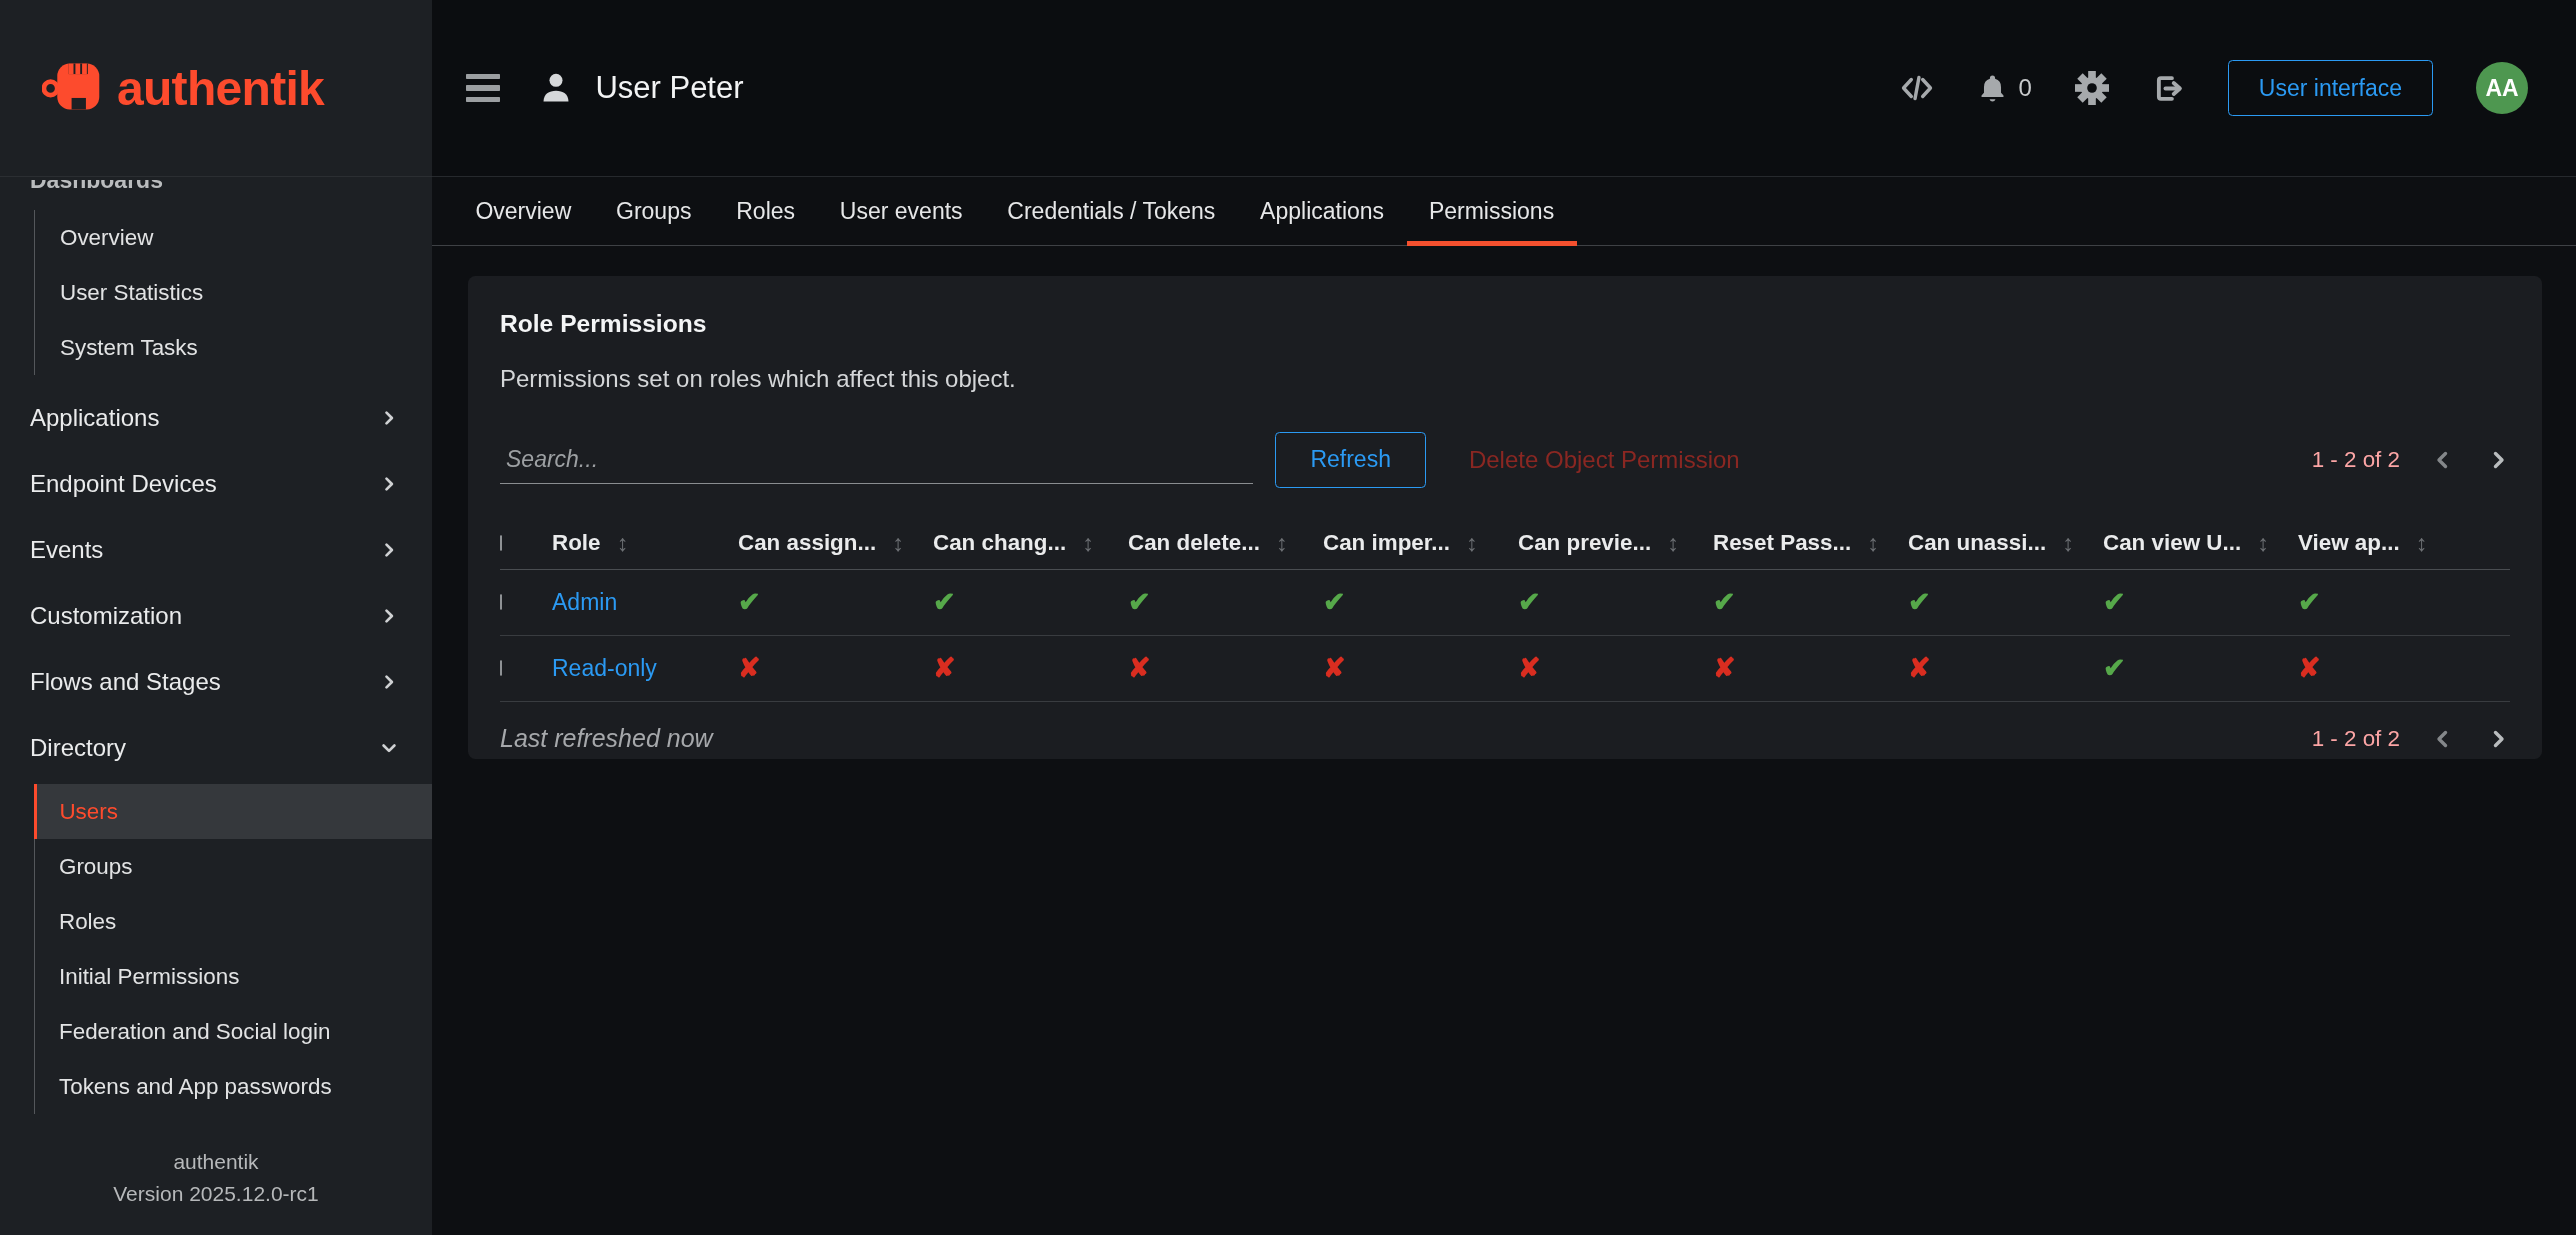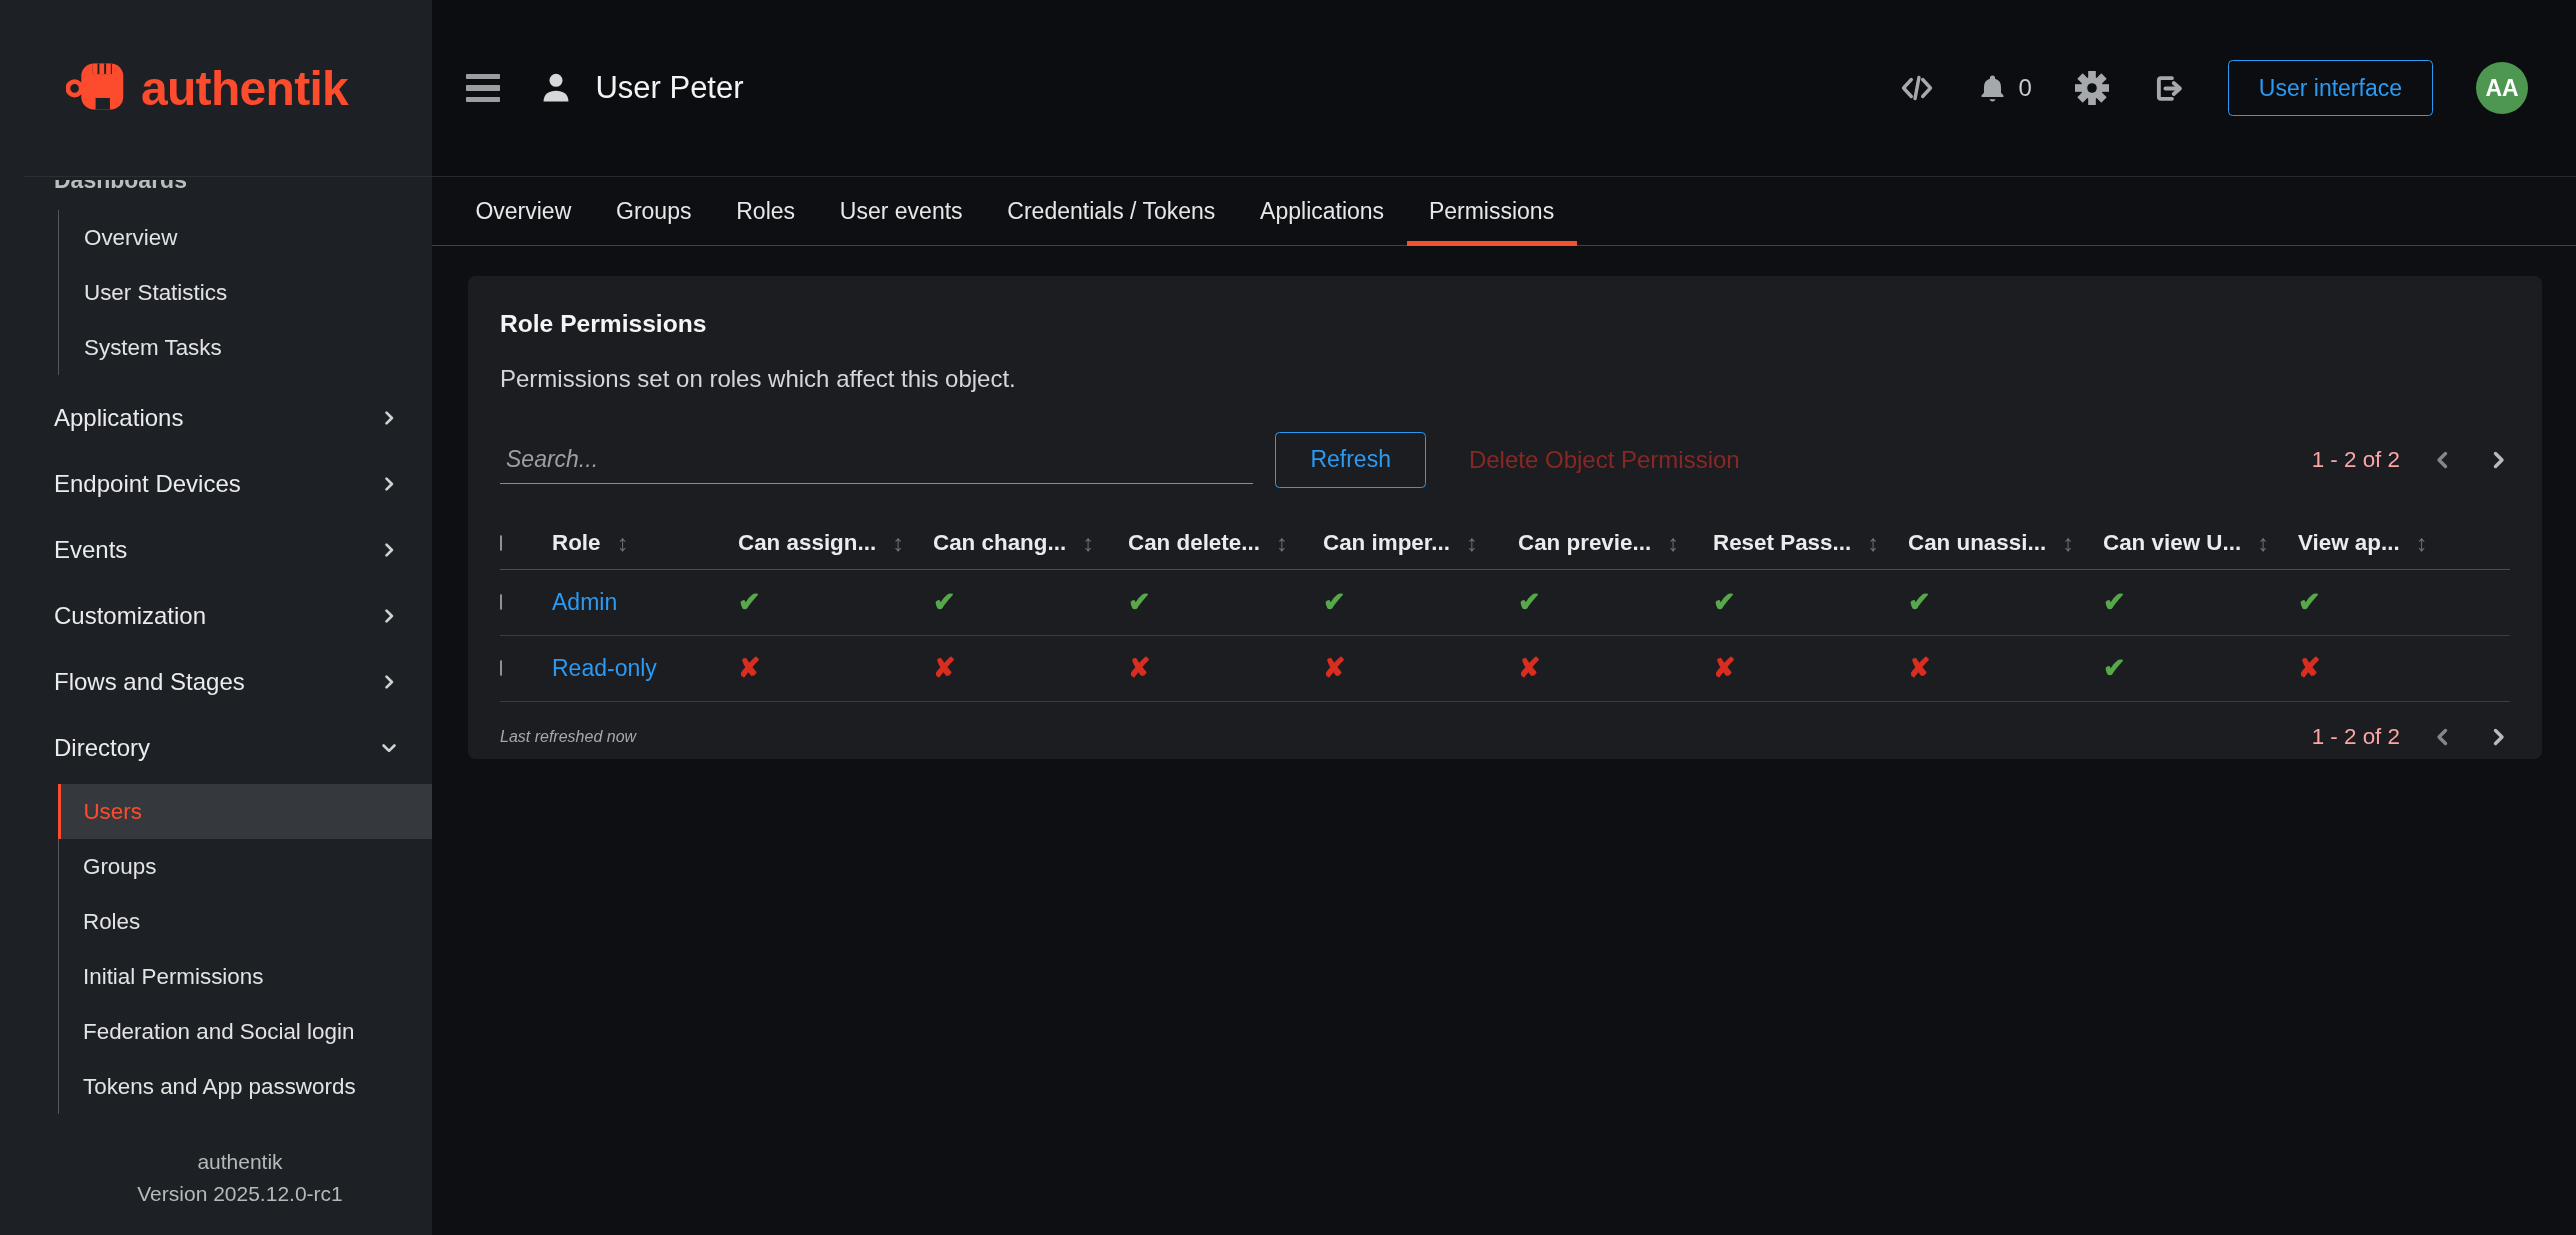--- a/index.html
+++ b/index.html
@@ -1,19 +1,19 @@
 <!DOCTYPE html>
 <html style="font-size:12px"><head>
 <meta charset="utf-8">
 <style>
   * { margin:0; padding:0; box-sizing:border-box; }
   html,body { width:2576px; height:1236px; background:#0d0f12; font-family:"Liberation Sans",sans-serif; overflow:hidden; }
 
   
-  .sidebar { position:absolute; left:0; top:0; width:432px; height:1236px; background:#1d2024; z-index:2;padding-left:24px; }
+  .sidebar { position:absolute; left:0; top:0; width:432px; height:1236px; background:#1d2024; z-index:2; }
   .logo-area { height:177px; display:flex; align-items:center; padding-left:42px; border-bottom:0.7px solid #2b2e32; }
   .logo-mark { margin-right:12px; flex:0 0 auto; }
   .logo-text { font-size:48px; font-weight:bold; color:#fd4b2d; letter-spacing:-0.7px; }
   .nav { padding-top:3px; }
   .clip-label { height:18px; overflow:hidden; padding-left:30px; }
   .clip-label span { display:block; margin-top:-13.4px; font-size:23px; font-weight:600; color:#babcbe; }
   .subgroup { margin:12px 0 10.4px 34px; border-left:1.5px solid #54575b; }
   .subitem { height:55px; display:flex; align-items:center; padding-left:25px; font-size:22.4px; color:#e2e3e4; cursor:pointer; }
   .toprow { height:66px; display:flex; align-items:center; justify-content:space-between; padding:0 33px 0 30px; font-size:24px; color:#eaebec; cursor:pointer; }
   .toprow .chev { color:#cfd1d3; display:flex; }
@@ -62,21 +62,21 @@
   .thead { height:52px; border-bottom:0.7px solid #4a4d51; }
   .trow { height:66px; border-bottom:0.7px solid #393c40; }
   .th { font-size:22.4px; font-weight:bold; color:#eaebec; display:flex; align-items:center; gap:16.4px; white-space:nowrap; overflow:hidden; }
   .sort { color:#6d7074; font-size:23px; font-weight:normal; cursor:pointer; }
   .cb { width:25px; height:25px; border:1.5px solid #8f9295; border-radius:4.5px; background:#24272b; cursor:pointer; }
   .role-link { color:#2b9af3; font-size:23px; text-decoration:none; cursor:pointer; }
   .mark-true { color:#56a84a; font-size:27px; font-weight:bold; }
   .mark-false { color:#d92d20; font-size:27px; font-weight:bold; }
 
   .card-footer { margin-top:22.4px; display:flex; align-items:center; }
-  .refreshed { font-style:italic; color:#a6a8ab; font-size:16px; }
+  .refreshed { font-style:italic; color:#a6a8ab; font-size:25px; }
 </style>
 </head>
 <body>
 
 <div class="sidebar">
   <div class="logo-area">
     <span class="logo-mark">
       <svg viewBox="0 0 66 64" width="63" height="63">
         <circle cx="9" cy="34" r="7" fill="none" stroke="#fd4b2d" stroke-width="5"></circle>
         <rect x="14" y="31" width="9" height="7" fill="#fd4b2d"></rect>

